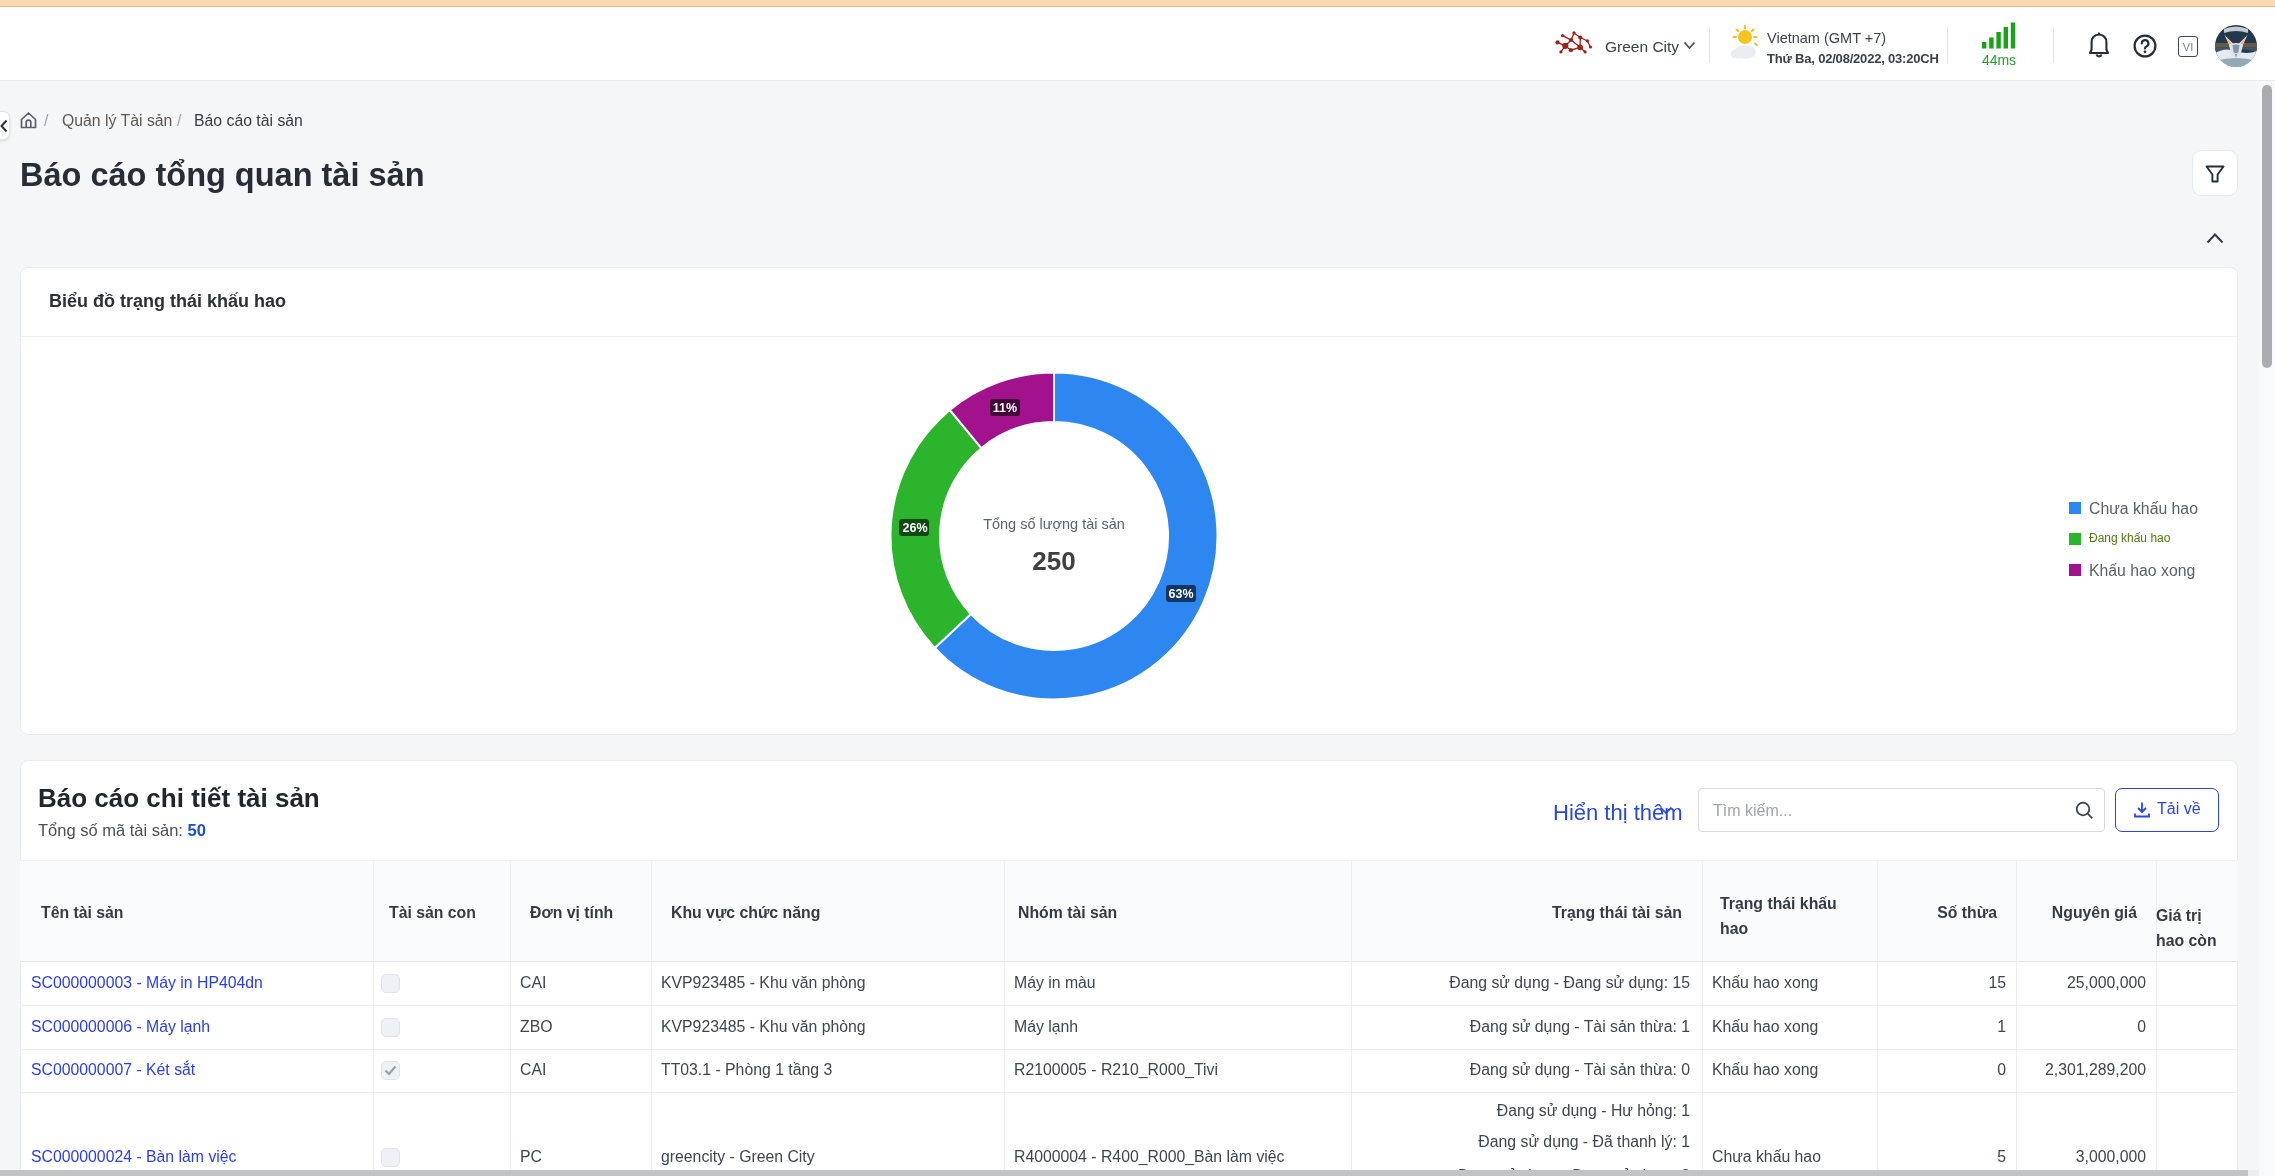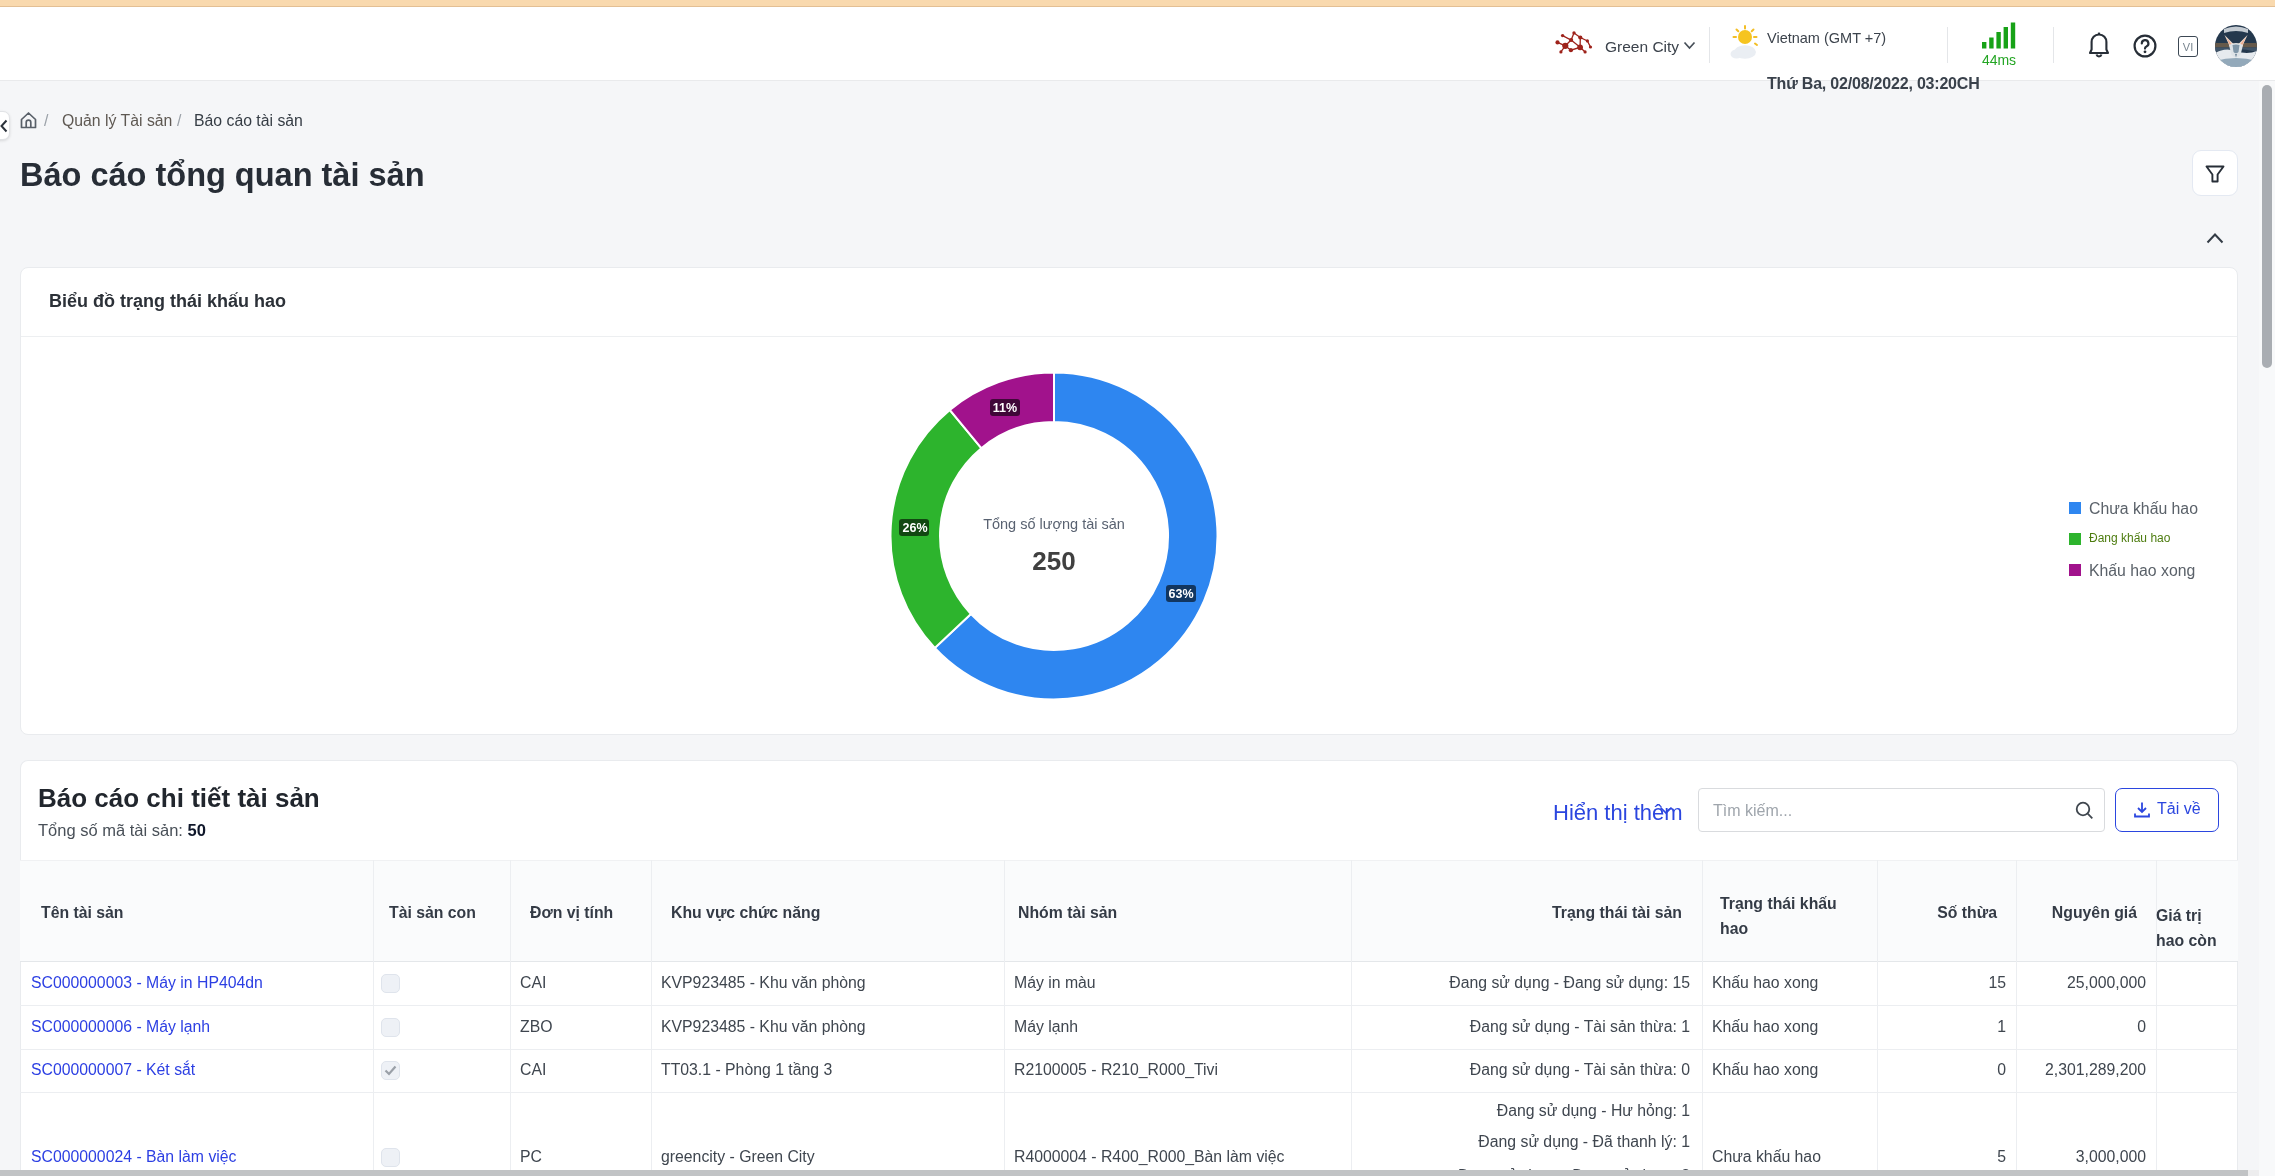--- a/index.html
+++ b/index.html
@@ -50,21 +50,21 @@
     <line x1="23.5" y1="5.5" x2="21.7" y2="7.3"></line>
       <line x1="3.5" y1="13" x2="6" y2="13"></line>
     <line x1="26.5" y1="13" x2="24" y2="13"></line>
       <line x1="25" y1="19.5" x2="27" y2="21"></line>
   </g>
   <circle cx="15" cy="13" r="7" fill="#f6c41f"></circle>
   <ellipse cx="15" cy="28" rx="11" ry="6.8" fill="#eaeef3"></ellipse>
   <ellipse cx="6.5" cy="30" rx="6" ry="4.5" fill="#eaeef3"></ellipse>
 </svg>
 <div class="abs" style="left:1767px;top:30px;font-size:14.5px;color:#3c434c;">Vietnam (GMT +7)</div>
-<div class="abs" style="left:1767px;top:51px;font-size:16px;color:#39414b;font-weight:bold;letter-spacing:-0.2px;margin-top:24px;">Thứ Ba, 02/08/2022, 03:20CH</div>
+<div class="abs" style="left:1767px;top:51px;font-size:13px;color:#39414b;font-weight:bold;letter-spacing:-0.2px;">Thứ Ba, 02/08/2022, 03:20CH</div>
 <div class="abs" style="left:1947px;top:27px;width:1px;height:36px;background:#e4e6e9;"></div>
 
 <svg class="abs" style="left:1982px;top:22px;" width="34" height="27" viewBox="0 0 34 27">
   <g fill="#17a217">
     <rect x="0" y="20" width="4.4" height="6.5"></rect>
     <rect x="7.2" y="15.5" width="4.4" height="11"></rect>
     <rect x="14.4" y="10" width="4.4" height="16.5"></rect>
     <rect x="21.6" y="5" width="4.4" height="21.5"></rect>
     <rect x="28.8" y="0.5" width="4.4" height="26"></rect>
   </g>
@@ -153,21 +153,21 @@
 
 <div class="abs" style="left:2069px;top:502px;width:12px;height:12px;background:#2e86f0;"></div>
 <div class="abs" style="left:2089px;top:500px;font-size:15.8px;color:#5a6169;">Chưa khấu hao</div>
 <div class="abs" style="left:2069px;top:533px;width:12px;height:12px;background:#2db42d;"></div>
 <div class="abs" style="left:2089px;top:531px;font-size:12px;color:#4d7c0f;">Đang khấu hao</div>
 <div class="abs" style="left:2069px;top:564px;width:12px;height:12px;background:#a1128c;"></div>
 <div class="abs" style="left:2089px;top:562px;font-size:15.8px;color:#5a6169;">Khấu hao xong</div>
 
 <div class="abs" style="left:20px;top:760px;width:2218px;height:416px;background:#fff;border:1px solid #e9ebee;border-radius:8px 8px 0 0;border-bottom:none;"></div>
 <div class="abs" style="left:38px;top:783px;font-size:26px;font-weight:bold;color:#21262d;">Báo cáo chi tiết tài sản</div>
-<div class="abs" style="left:38px;top:821px;font-size:16.5px;color:#495058;">Tổng số mã tài sản: <b style="color:#0f172a;margin-top:17px;">50</b></div>
+<div class="abs" style="left:38px;top:821px;font-size:16.5px;color:#495058;">Tổng số mã tài sản: <b style="color:#1d4ed8;margin-top:17px;">50</b></div>
 
 <div class="abs" style="left:1553px;top:800px;font-size:22px;color:#2b46df;">Hiển thị thêm</div>
 <svg class="abs" style="left:1659px;top:806px;" width="14" height="9" viewBox="0 0 14 9">
     <path d="M1.5 1.5 L7 7 L12.5 1.5" fill="none" stroke="#2b46df" stroke-width="1.7"></path>
   </svg>
 
 <div class="abs" style="left:1698px;top:788px;width:407px;height:44px;background:#fff;border:1px solid #d9dbde;border-radius:4px;"></div>
 <div class="abs" style="left:1713px;top:802px;font-size:16px;color:#9fa5ac;">Tìm kiếm...</div>
 <svg class="abs" style="left:2075px;top:801px;" width="19" height="19" viewBox="0 0 19 19">
   <circle cx="8" cy="8" r="6.3" fill="none" stroke="#3f464e" stroke-width="1.8"></circle>

